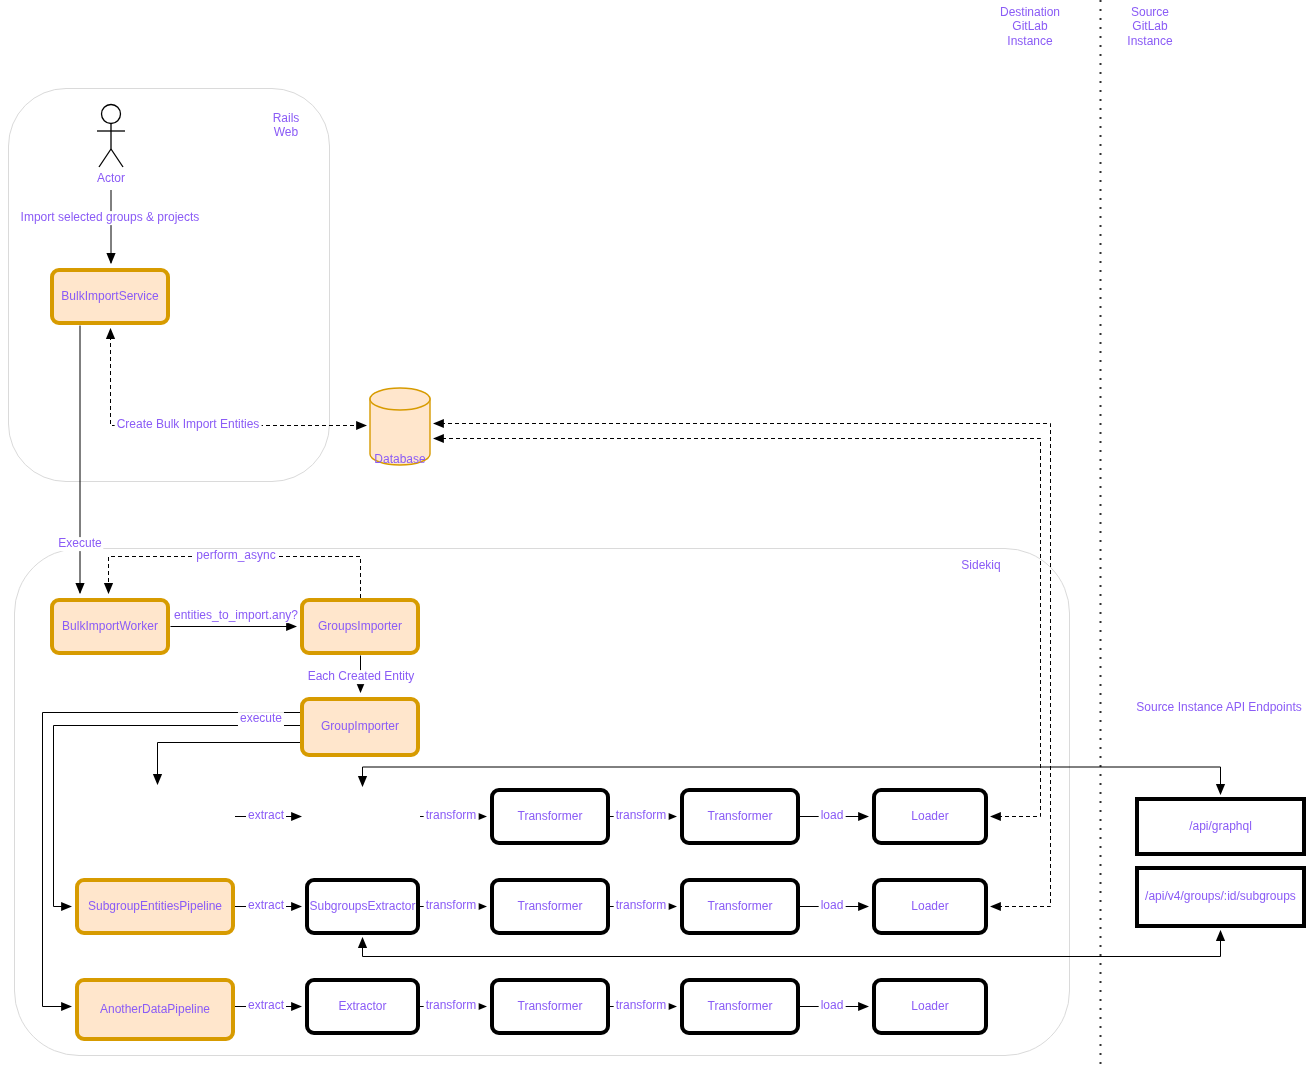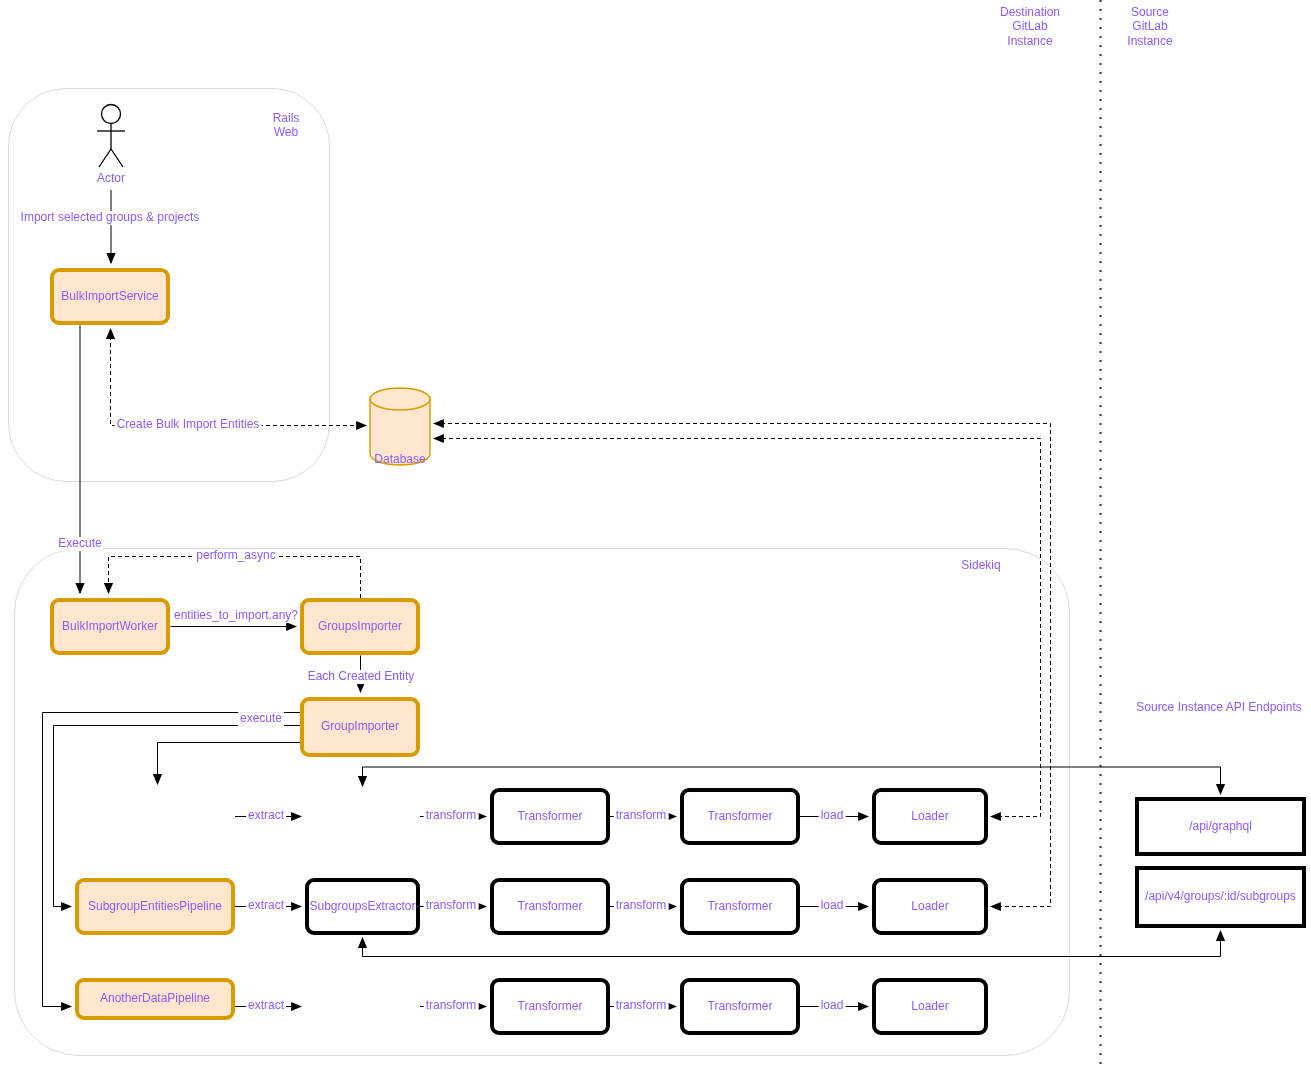--- a/index.html
+++ b/index.html
@@ -128,21 +128,22 @@
   <div class="node" style="left:490px; top:788px; width:120px; height:57px;">Transformer</div>
   <div class="node" style="left:680px; top:788px; width:120px; height:57px;">Transformer</div>
   <div class="node" style="left:872px; top:788px; width:116px; height:57px;">Loader</div>
 
   <div class="node orange" style="left:75px; top:878px; width:160px; height:57px;">SubgroupEntitiesPipeline</div>
   <div class="node" style="left:305px; top:878px; width:115px; height:57px;">SubgroupsExtractor</div>
   <div class="node" style="left:490px; top:878px; width:120px; height:57px;">Transformer</div>
   <div class="node" style="left:680px; top:878px; width:120px; height:57px;">Transformer</div>
   <div class="node" style="left:872px; top:878px; width:116px; height:57px;">Loader</div>
 
-  <div class="node orange" style="left:75px; top:978px; width:160px; height:42px;">AnotherDataPipeline</div>
+  <div class="node orange" style="left:75px; top:978px; width:160px; height:63px;">AnotherDataPipeline</div>
+  <div class="node" style="left:305px; top:978px; width:115px; height:57px;">Extractor</div>
   <div class="node" style="left:490px; top:978px; width:120px; height:57px;">Transformer</div>
   <div class="node" style="left:680px; top:978px; width:120px; height:57px;">Transformer</div>
   <div class="node" style="left:872px; top:978px; width:116px; height:57px;">Loader</div>
 
   <div class="node sharp" style="left:1135px; top:797px; width:171px; height:59px;">/api/graphql</div>
   <div class="node sharp" style="left:1135px; top:866px; width:171px; height:62px;">/api/v4/groups/:id/subgroups</div>
 
   <div class="elabel" style="left:110px; top:218px;">Import selected groups &amp; projects</div>
   <div class="elabel" style="left:188px; top:425px;">Create Bulk Import Entities</div>
   <div class="elabel" style="left:80px; top:544px;">Execute</div>

